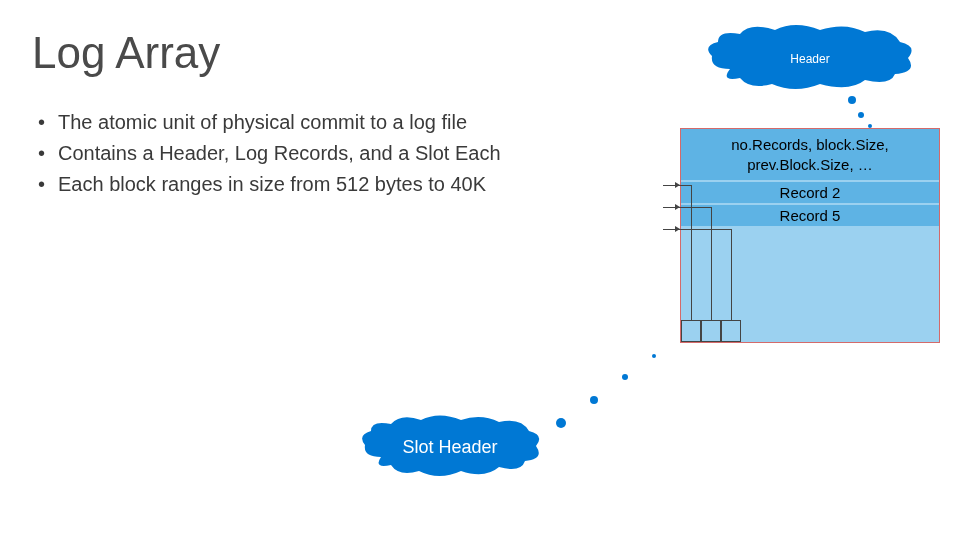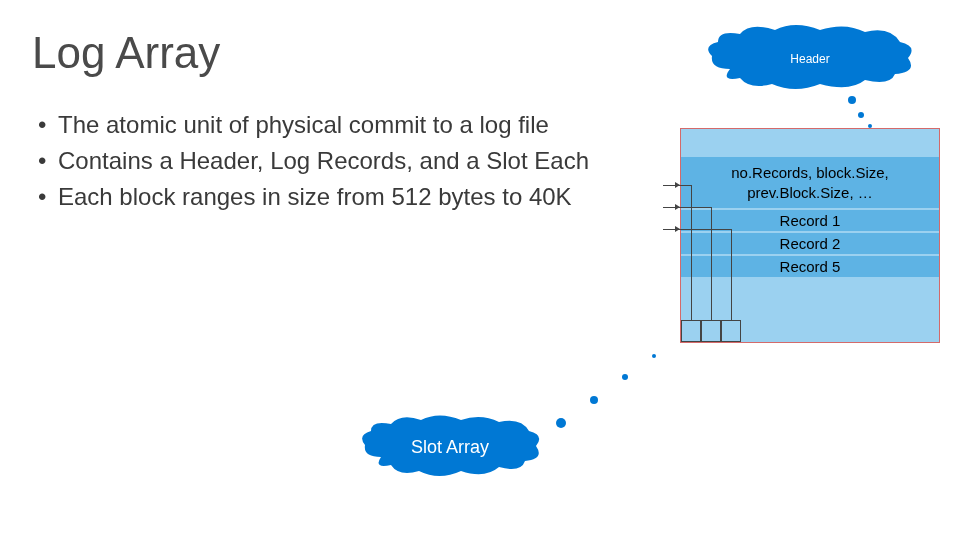--- a/index.html
+++ b/index.html
@@ -19,21 +19,21 @@
     font-weight: 300;
     color: #4a4a4a;
   }
   .bullets {
     position: absolute;
     left: 32px;
     top: 110px;
     width: 560px;
   }
   .bullets li {
-    font-size: 24px;
+    font-size: 20px;
     font-weight: 300;
     color: #3a3a3a;
     line-height: 1.25;
     margin-bottom: 6px;
     list-style: none;
     padding-left: 26px;
     position: relative;
   }
   .bullets li::before {
     content: "•";
@@ -73,21 +73,20 @@
     background: #9bd1f0;
   }
   .block-header {
     background: #5eb3e4;
     text-align: center;
     font-family: Arial, sans-serif;
     font-size: 15px;
     color: #000;
     padding: 6px 15px;
     line-height: 1.3;
-    margin-top: 28px;
   }
   .record {
     background: #5eb3e4;
     margin-top: 2px;
     text-align: center;
     font-family: Arial, sans-serif;
     font-size: 15px;
     color: #000;
     padding: 2px 0;
   }
@@ -133,34 +132,33 @@
 </div>
 
 <div class="dot" style="left:848px; top:96px;"></div>
 <div class="dot" style="left:858px; top:112px; width:6px; height:6px;"></div>
 <div class="dot" style="left:868px; top:124px; width:4px; height:4px;"></div>
 
 <div class="cloud cloud-slot">
   <svg viewBox="0 0 190 65" preserveAspectRatio="none">
     <path d="M26 42 Q8 42 10 30 Q2 20 16 16 Q16 5 36 9 Q46 -2 66 5 Q84 -4 106 5 Q126 -2 144 7 Q166 2 174 16 Q190 20 181 31 Q190 44 170 46 Q166 58 144 52 Q130 64 106 56 Q84 66 64 56 Q44 62 36 50 Q18 54 26 42 Z" fill="#0078d4"></path>
   </svg>
-  <span>Slot Array</span>
+  <span>Slot Header</span>
 </div>
 
 <div class="dot" style="left:556px; top:418px; width:10px; height:10px;"></div>
 <div class="dot" style="left:590px; top:396px; width:8px; height:8px;"></div>
 <div class="dot" style="left:622px; top:374px; width:6px; height:6px;"></div>
 <div class="dot" style="left:652px; top:354px; width:4px; height:4px;"></div>
 
 <div class="block">
   <div class="block-header">
     <div>no.Records, block.Size,</div>
     <div>prev.Block.Size, …</div>
   </div>
-  <div class="record">Record 1</div>
   <div class="record">Record 2</div>
   <div class="record">Record 5</div>
 
   <div class="slot-row">
     <div class="slot-cell"></div>
     <div class="slot-cell"></div>
     <div class="slot-cell"></div>
   </div>
 
   <div class="ptr" style="left:10px; top:56px; height:136px;"></div>

